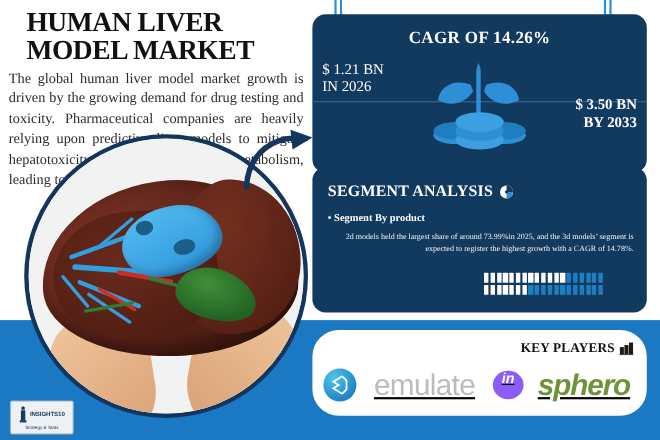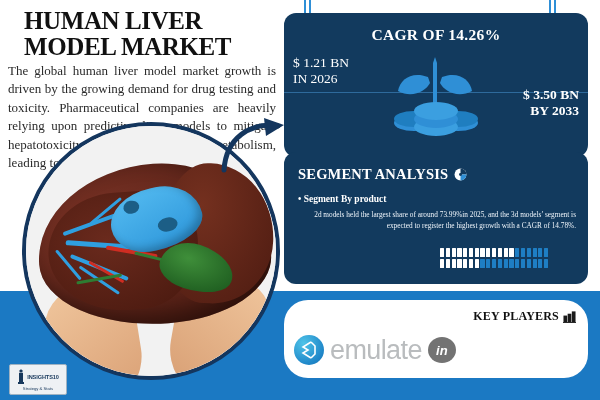--- a/index.html
+++ b/index.html
@@ -116,24 +116,24 @@
   .bar.alt{background:#1e7ec4;}
 
   .card-key{
     position:absolute;left:284px;top:300px;width:304px;height:78px;
     background:#ffffff;border-radius:24px;
   }
   .key-title{
     position:absolute;right:12px;top:9px;font-weight:bold;font-size:12px;color:#111;
     letter-spacing:.2px;display:flex;align-items:center;gap:4px;
   }
-  .logos{position:absolute;left:10px;top:28px;width:284px;height:44px;display:flex;align-items:center;gap:6px;}
+  .logos{position:absolute;left:10px;top:28px;width:284px;height:44px;display:flex;align-items:center;gap:16px;text-decoration:underline;}
   .emu-mark{width:30px;height:30px;border-radius:50%;background:radial-gradient(circle at 32% 28%,#4fc3e8,#1f87c9 70%,#1a6fae);position:relative;flex:0 0 auto;}
   .emu-word{font-family:"Liberation Sans", sans-serif;font-size:27px;color:#b9bcbe;letter-spacing:-.6px;line-height:1;}
-  .ins-mark{width:28px;height:26px;border-radius:50%;background:#737373;position:relative;flex:0 0 auto;display:flex;align-items:center;justify-content:center;}
+  .ins-mark{width:28px;height:26px;border-radius:50%;background:#8b5cf6;position:relative;flex:0 0 auto;display:flex;align-items:flex-start;justify-content:center;}
   .ins-mark span{font-family:"Liberation Sans", sans-serif;font-style:italic;font-weight:bold;font-size:13px;color:#fff;line-height:1;}
   .ins-word{font-family:"Liberation Sans", sans-serif;font-style:italic;font-weight:bold;font-size:27px;color:#6e9438;letter-spacing:-1px;line-height:1;margin-left:-3px;}
 
   
   .badge{
     position:absolute;left:9px;top:364px;width:56px;height:29px;
     background:#eef1f4;border:1px solid #9fb2c2;border-radius:2px;
     display:flex;flex-direction:column;align-items:center;justify-content:center;
   }
   .badge-row{display:flex;align-items:center;gap:2px;}
@@ -313,16 +313,17 @@
       <span class="emu-mark">
         <svg width="30" height="30" viewBox="0 0 30 30" style="position:absolute;left:0;top:0;">
           <path d="M17 7 L9 12 L14 15 L9 18 L17 23" fill="none" stroke="#ffffff" stroke-width="1.6"></path>
           <path d="M17 7 L21 11 L21 19 L17 23" fill="none" stroke="#ffffff" stroke-width="1.6"></path>
         </svg>
       </span>
       <span class="emu-word">emulate</span>
       <span class="ins-mark">
         <span>in</span>
       </span>
+      <span class="ins-word">sphero</span>
     </div>
   </div>
 
 </div>
 
 </body></html>

